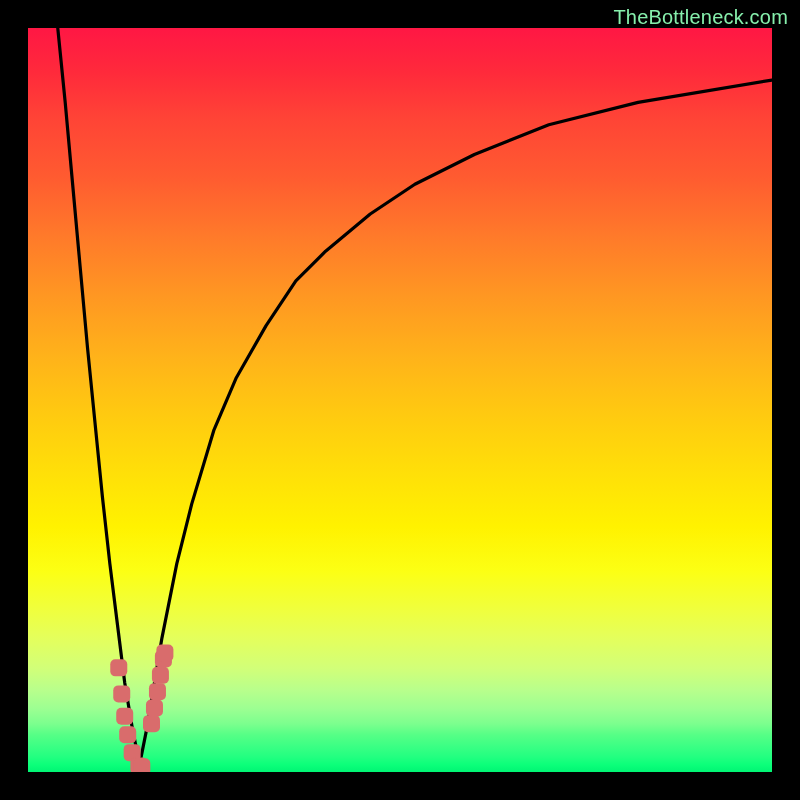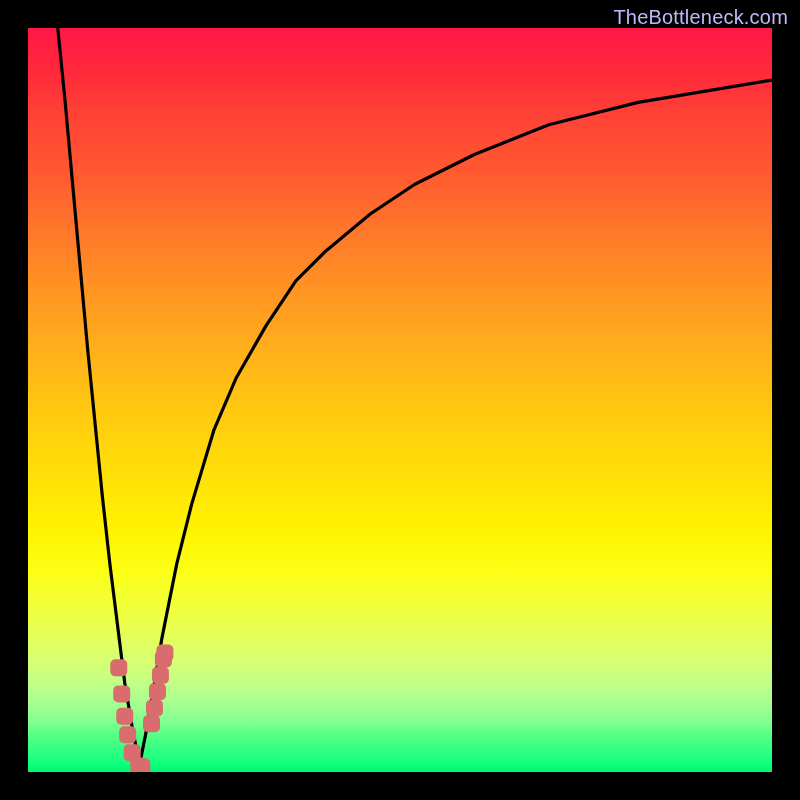--- a/index.html
+++ b/index.html
@@ -61,21 +61,21 @@
     left: 0;
     top: 0;
     width: 100%;
     height: 100%;
   }
   .attribution {
     position: absolute;
     top: 6px;
     right: 12px;
     font-size: 20px;
-    color: #c4b5fd;
+    color: #86efac;
     font-weight: 400;
     letter-spacing: 0.2px;
   }
 </style>
 </head>
 <body>
 
 <div class="chart-container">
 
   <div class="plot-area">

